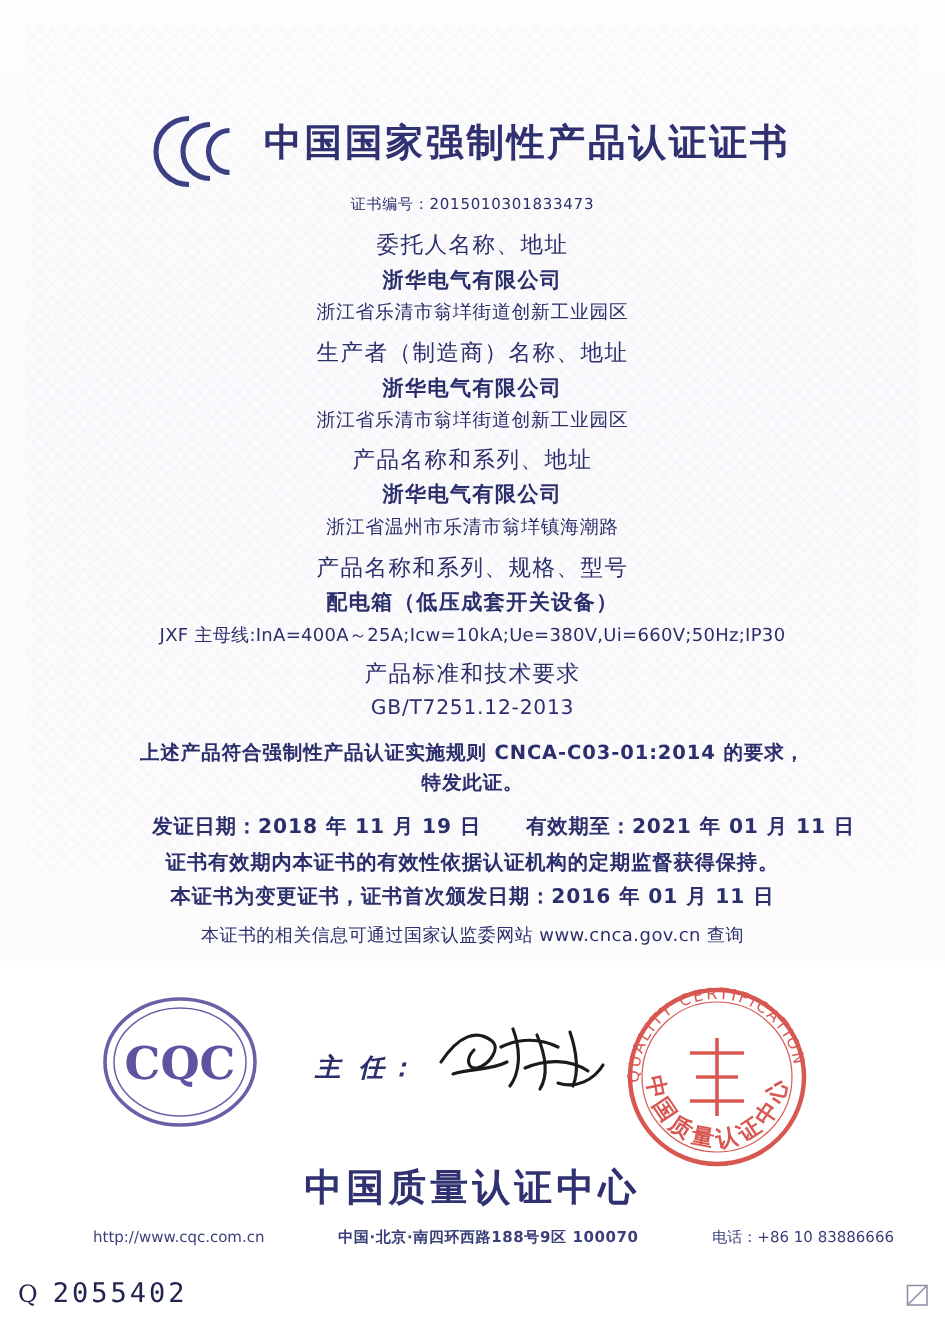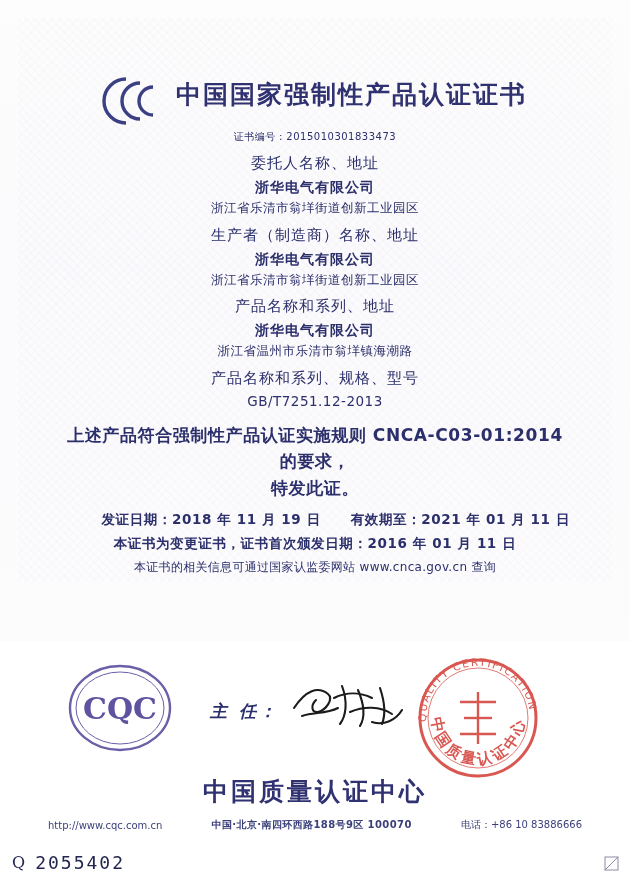--- a/index.html
+++ b/index.html
@@ -97,21 +97,21 @@
     letter-spacing: 0.2px;
     margin-top: 8px;
     margin-bottom: 4px;
   }
   .value-std {
     font-size: 13.5px;
     letter-spacing: 0.5px;
     margin-bottom: 6px;
   }
   .stmt {
-    font-size: 17px;
+    font-size: 13px;
     font-weight: bold;
     letter-spacing: 0.6px;
     margin-top: 14px;
     line-height: 1.55;
   }
   .stmt .second {
     display: block;
   }
   .dates {
     font-size: 13.5px;
@@ -182,21 +182,21 @@
     text-align: center;
     font-size: 25px;
     font-weight: bold;
     letter-spacing: 3px;
     color: #2f3170;
   }
 
   
   .footer {
     position: absolute;
-    left: 48px;
+    left: 62px;
     top: 818px;
     width: 534px;
     font-size: 10px;
     color: #3a3f7a;
     display: flex;
     justify-content: space-between;
     align-items: center;
   }
   .footer .center { letter-spacing: 0.4px; font-weight: bold; }
 
@@ -253,32 +253,36 @@
 
     <div class="line label">生产者（制造商）名称、地址</div>
     <div class="line value-big">浙华电气有限公司</div>
     <div class="line value-small">浙江省乐清市翁垟街道创新工业园区</div>
 
     <div class="line label">产品名称和系列、地址</div>
     <div class="line value-big">浙华电气有限公司</div>
     <div class="line value-small">浙江省温州市乐清市翁垟镇海潮路</div>
 
     <div class="line label">产品名称和系列、规格、型号</div>
-
+    <div class="line value-big">配电箱（低压成套开关设备）</div>
+    <div class="line value-spec">JXF  主母线:InA=400A～25A;Icw=10kA;Ue=380V,Ui=660V;50Hz;IP30</div>
+
+    <div class="line label">产品标准和技术要求</div>
     <div class="line value-std">GB/T7251.12-2013</div>
 
     <div class="line stmt">
       <span>上述产品符合强制性产品认证实施规则 CNCA-C03-01:2014 的要求，</span>
       <span class="second">特发此证。</span>
     </div>
 
     <div class="line dates">
       <span>发证日期：</span><span>2018 年 11 月 19 日</span><span class="gap"></span><span>有效期至：</span><span>2021 年 01 月 11 日</span>
     </div>
 
+    <div class="line note1">证书有效期内本证书的有效性依据认证机构的定期监督获得保持。</div>
     <div class="line note2">本证书为变更证书，证书首次颁发日期：2016 年 01 月 11 日</div>
     <div class="line note3">本证书的相关信息可通过国家认监委网站 www.cnca.gov.cn 查询</div>
   </div>
 
   <div class="cqc-seal">
     <svg width="108" height="92" viewBox="0 0 108 92">
       <ellipse cx="54" cy="46" rx="50" ry="42" fill="none" stroke="#6b5fa8" stroke-width="2.4"></ellipse>
       <ellipse cx="54" cy="46" rx="44" ry="36" fill="none" stroke="#6b5fa8" stroke-width="1"></ellipse>
       <text x="54" y="57" text-anchor="middle" font-family="'DejaVu Serif', serif" font-size="30" font-weight="bold" fill="#5e53a0">CQC</text>
     </svg>

